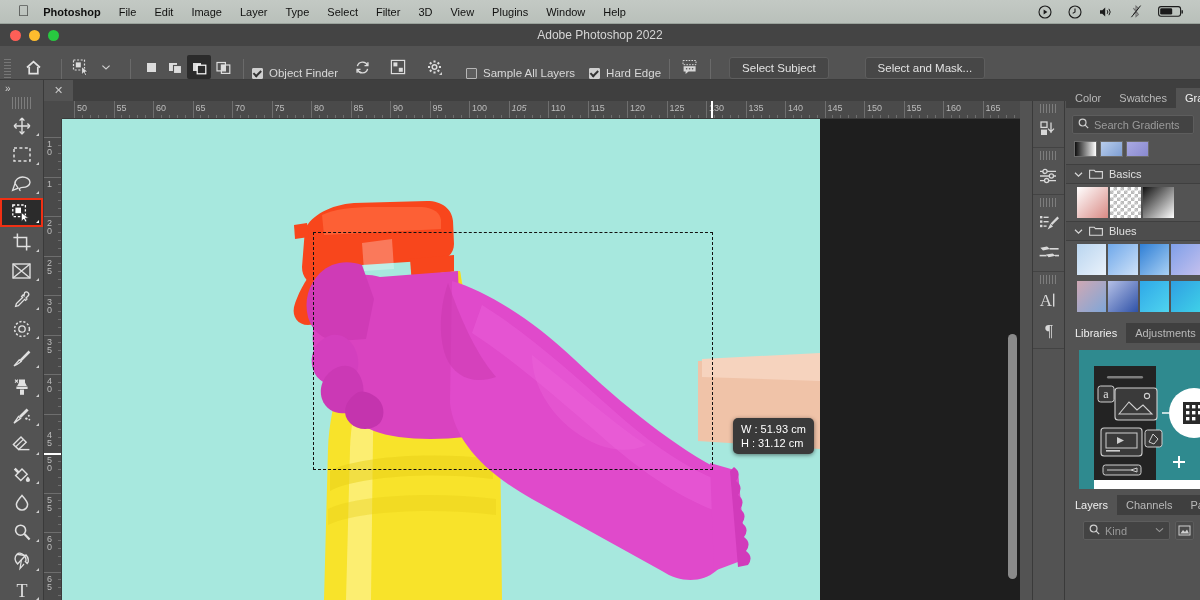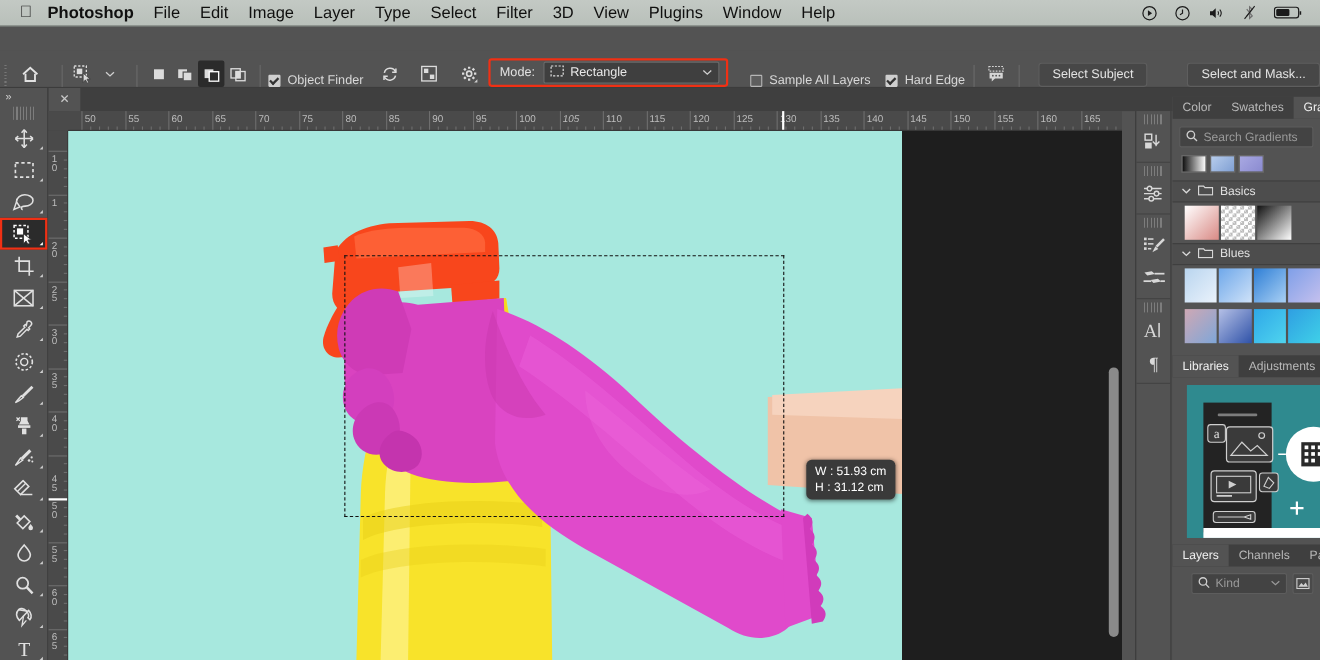--- a/index.html
+++ b/index.html
@@ -12,21 +12,21 @@
   #app { position:relative; width:1200px; height:600px; }
 
   
   .macbar{
     position:absolute; left:0; top:0; width:1200px; height:24px;
     background:linear-gradient(#c3c9c4,#b9c0ba);
     display:flex; align-items:center; padding:0 10px;
     border-bottom:1px solid #9aa39c;
   }
   .apple{ font-size:15px; color:#1b1b1b; margin:0 14px 2px 8px; line-height:1;}
-  .mi{ font-size:15px; color:#10100f; margin-right:18px; white-space:nowrap;}
+  .mi{ font-size:11px; color:#10100f; margin-right:18px; white-space:nowrap;}
   .mi.bold{ font-weight:bold; }
   .macright{ margin-left:auto; display:flex; align-items:center; gap:16px; padding-right:6px;}
   .macright svg{ display:block; }
 
   
   .titlebar{
     position:absolute; left:0; top:24px; width:1200px; height:22px;
     background:#444; display:flex; align-items:center;
   }
   .traffic{ display:flex; gap:8px; padding-left:10px; }
@@ -240,20 +240,28 @@
       <span>
         <svg width="26" height="13" viewBox="0 0 26 13">
             <rect x="0.6" y="1.6" width="22" height="9.6" rx="2.4" fill="none" stroke="#1b1b1b" stroke-width="1.1"></rect>
             <rect x="2.2" y="3.2" width="12" height="6.4" rx="1.3" fill="#1b1b1b"></rect>
             <path d="M24.2 5.2v3.2" stroke="#1b1b1b" stroke-width="1.4"></path>
           </svg>
       </span>
     </span>
   </div>
 
+  <div class="titlebar">
+    <span class="traffic">
+      <span class="dot r"></span>
+      <span class="dot y"></span>
+      <span class="dot g"></span>
+    </span>
+    <span class="apptitle">Adobe Photoshop 2022</span>
+  </div>
 
   <div class="optbar">
     <span class="grip"></span>
     <span class="obtn" style="margin:0 8px 0 6px;">
       <svg width="17" height="17" viewBox="0 0 17 17">
           <path d="M2 8.5 L8.5 2.6 L15 8.5" fill="none" stroke="#e2e2e2" stroke-width="1.7"></path>
           <path d="M4.2 8 v6.6 h8.6 V8" fill="none" stroke="#e2e2e2" stroke-width="1.7"></path>
         </svg>
     </span>
     <span class="vsep"></span>
@@ -316,36 +324,20 @@
     <span class="obtn" style="margin-left:12px;">
       <svg width="17" height="17" viewBox="0 0 17 17">
           <circle cx="8.5" cy="8" r="2.3" fill="none" stroke="#dcdcdc" stroke-width="1.5"></circle>
           <g stroke="#dcdcdc" stroke-width="2.1">
             <path d="M8.5 1.6v2M8.5 12.4v2M2 8h2.1M12.9 8H15M3.9 3.4l1.5 1.5M11.6 11.1l1.5 1.5M13.1 3.4l-1.5 1.5M5.4 11.1l-1.5 1.5"></path>
           </g>
         </svg>
       <span style="position:absolute; margin:13px 0 0 13px; width:0;height:0;border-left:3px solid transparent;border-bottom:3px solid #cfcfcf;"></span>
     </span>
 
-    <span class="modewrap">
-      <span class="modelabel">Mode:</span>
-      <span class="modesel">
-        <span>
-          <svg width="13" height="11" viewBox="0 0 13 11">
-              <rect x="1" y="1" width="11" height="9" fill="none" stroke="#e0e0e0" stroke-width="1.1" stroke-dasharray="2 1.4"></rect>
-            </svg>
-        </span>
-        <span>Rectangle</span>
-        <span class="cv">
-          <svg width="10" height="7" viewBox="0 0 10 7">
-              <path d="M1.4 2 L5 5.4 L8.6 2" fill="none" stroke="#cfcfcf" stroke-width="1.2"></path>
-            </svg>
-        </span>
-      </span>
-    </span>
 
     <span class="chk" style="margin-left:20px;">
       <span class="box"></span>
       <span>Sample All Layers</span>
     </span>
     <span class="chk" style="margin-left:14px;">
       <span class="box on"></span>
       <span>Hard Edge</span>
     </span>
     <span class="vsep"></span>

